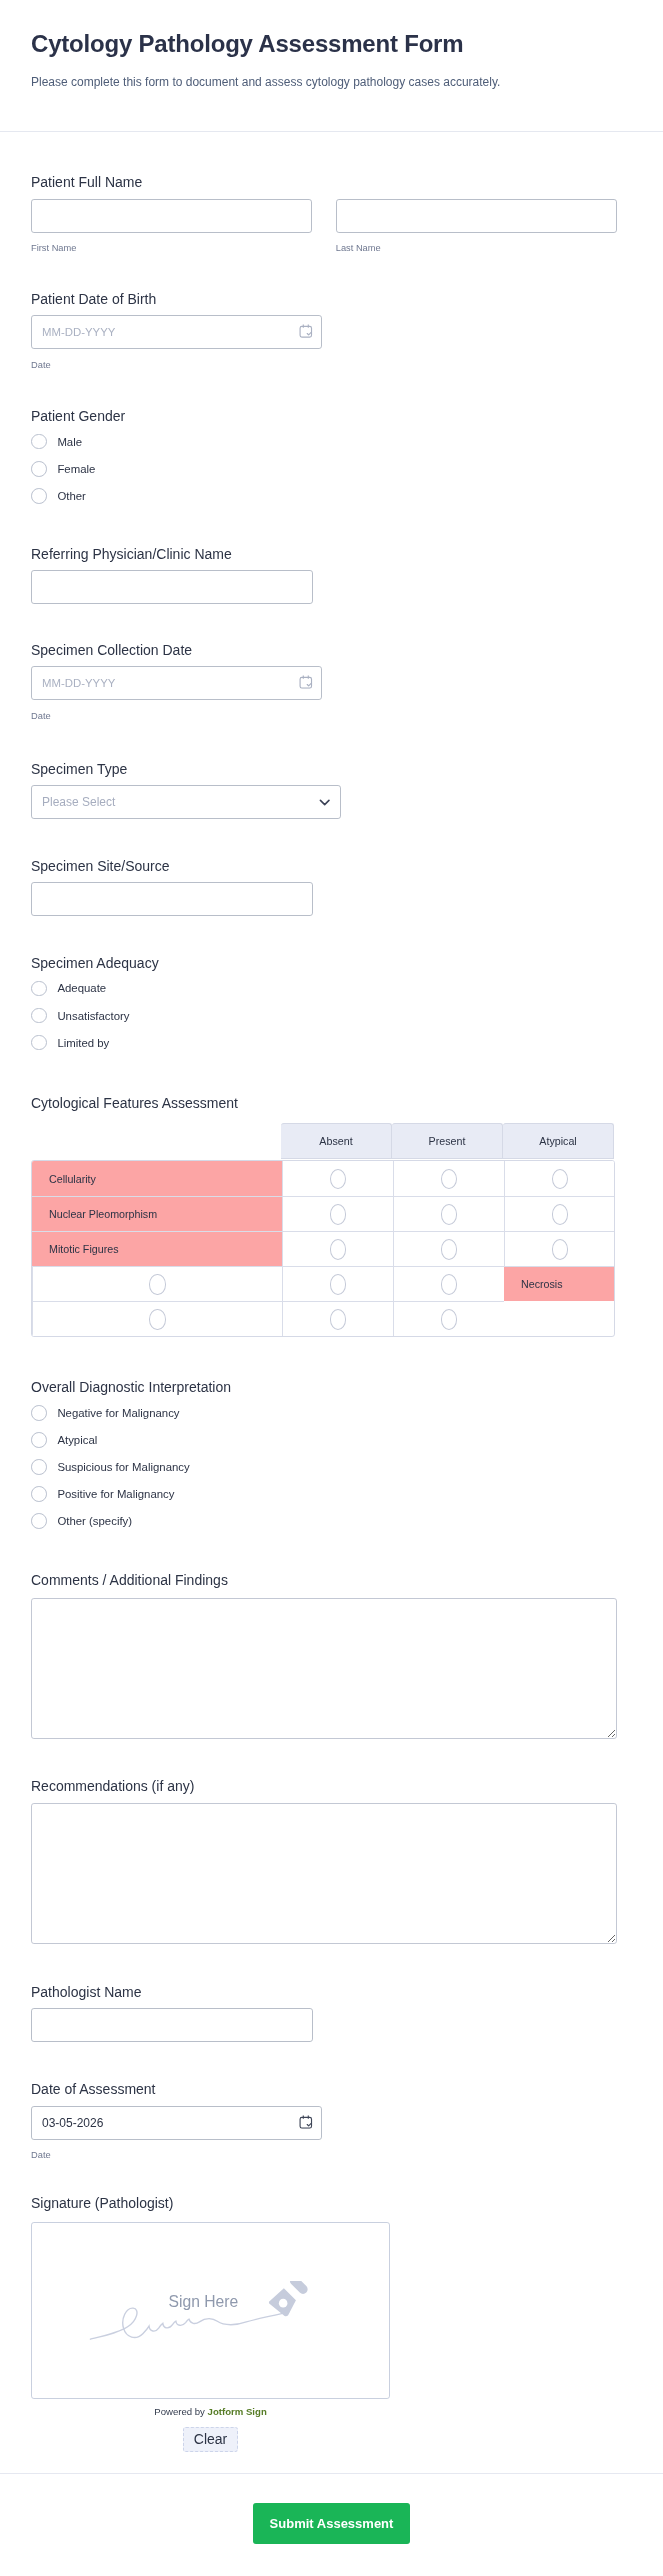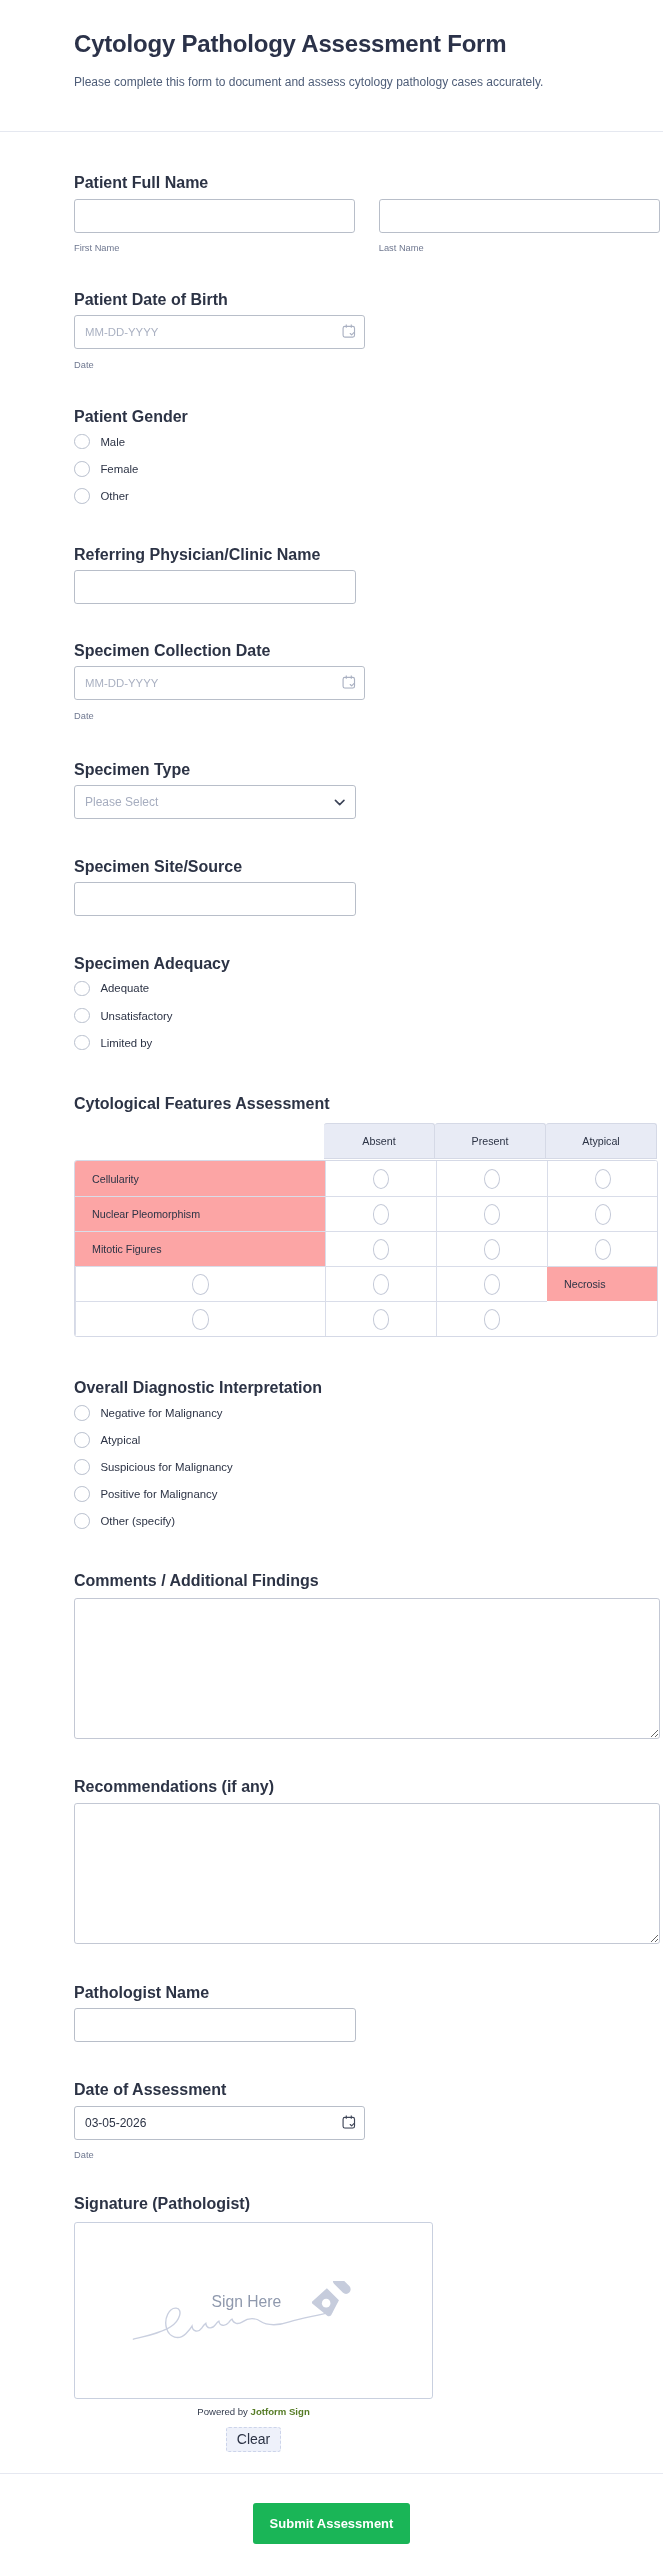--- a/index.html
+++ b/index.html
@@ -4,21 +4,21 @@
 <style>
   * { box-sizing: border-box; margin: 0; padding: 0; }
   html,body { background:#ffffff; }
   body {
     width: 663px;
     min-height: 2576px;
     margin: 0 auto;
     font-family: "Liberation Sans", sans-serif;
     color: #2c3345;
   }
-  .content { padding: 30px 30px 0 74px; }
+  .content { padding: 30px 30px 0 31px; }
   .inner { width: 586px; }
 
   h1.form-title {
     font-size: 24px;
     font-weight: 700;
     color: #2b3249;
     letter-spacing: -0.2px;
   }
   .form-subtitle {
     margin-top: 11.4px;
@@ -30,22 +30,22 @@
   .divider {
     width: 663px;
     height: 0;
     border-top: 0.7px solid #e5e8f0;
     margin-top: 36px;
   }
   .divider.bottom { margin-top: 21.4px; }
 
   .q { margin-top: 40px; }
   .q-label {
-    font-size: 16px;
-    font-weight: 700;
+    font-size: 14px;
+    font-weight: 400;
     color: #2c3345;
     line-height: 13.6px;
   }
 
   .row { display: flex; gap: 23.5px; justify-content: center; }
   .col { width: 282px; }
 
   input.text-input {
     display: block;
     width: 100%;
@@ -92,21 +92,21 @@
     border-radius: 50%;
     background: #fff;
     margin-right: 10.7px;
     flex: 0 0 auto;
     cursor: pointer;
   }
   .radio-text { font-size: 11.4px; color: #2c3345; }
 
   .select-box {
     position: relative;
-    width: 282px;
+    width: 310px;
     height: 34px;
     border: 0.7px solid #b8bec9;
     border-radius: 2.9px;
     background: #fff;
     display: flex;
     align-items: center;
     padding: 0 28.5px 0 10px;
     cursor: pointer;
   }
   .select-placeholder { font-size: 12px; color: #a6adbf; }

